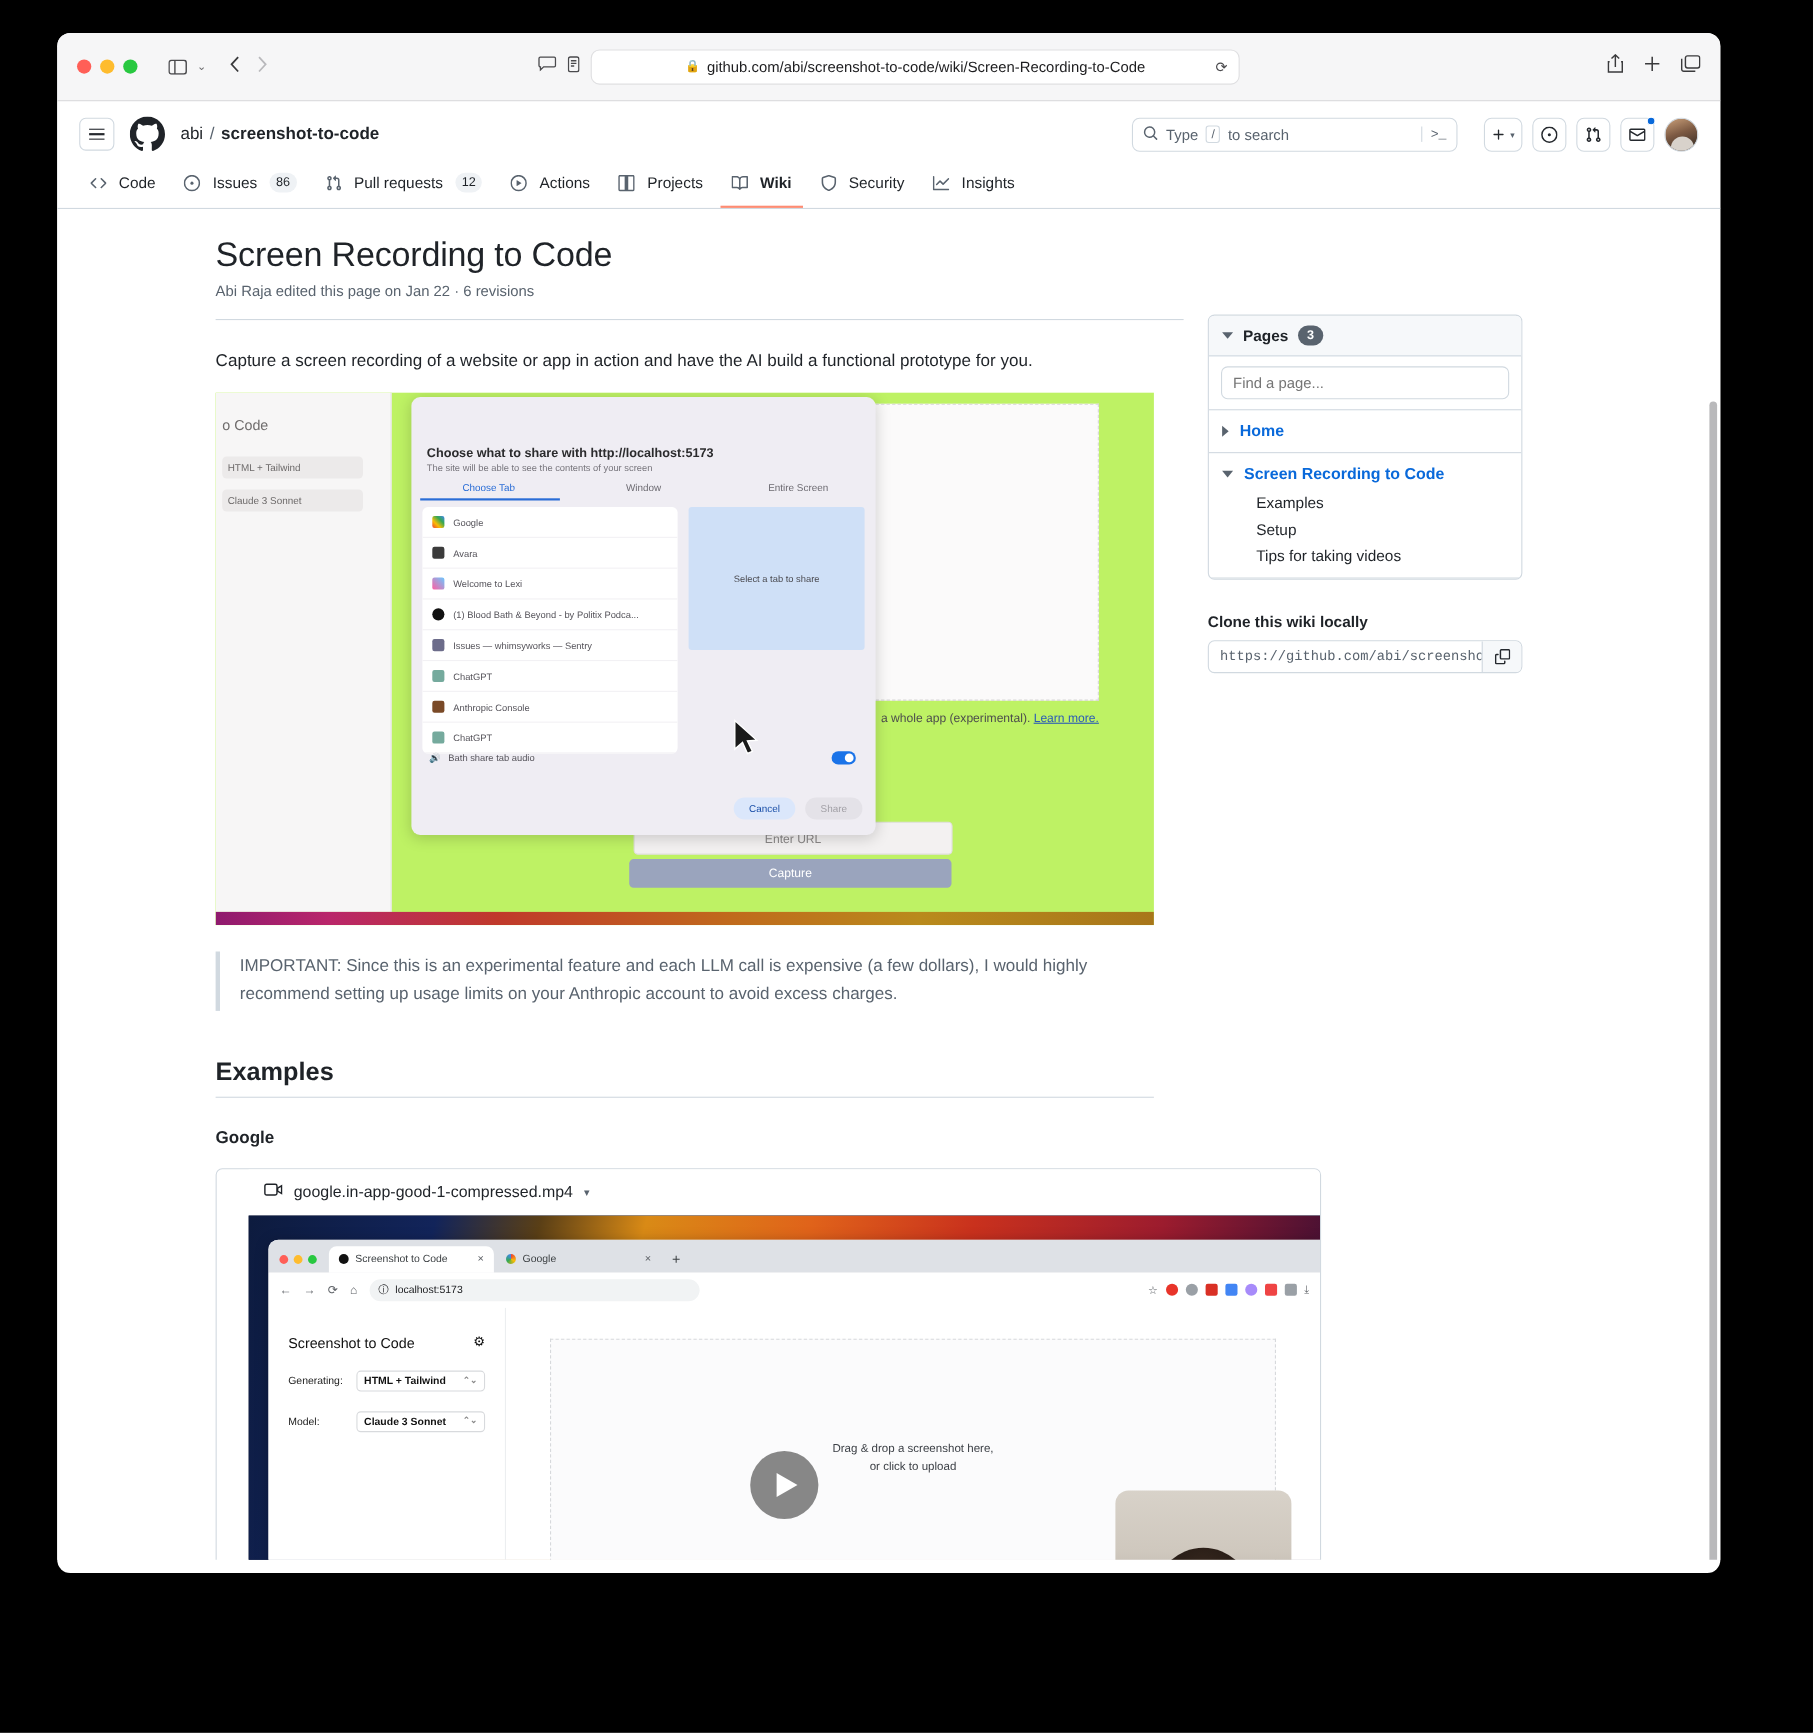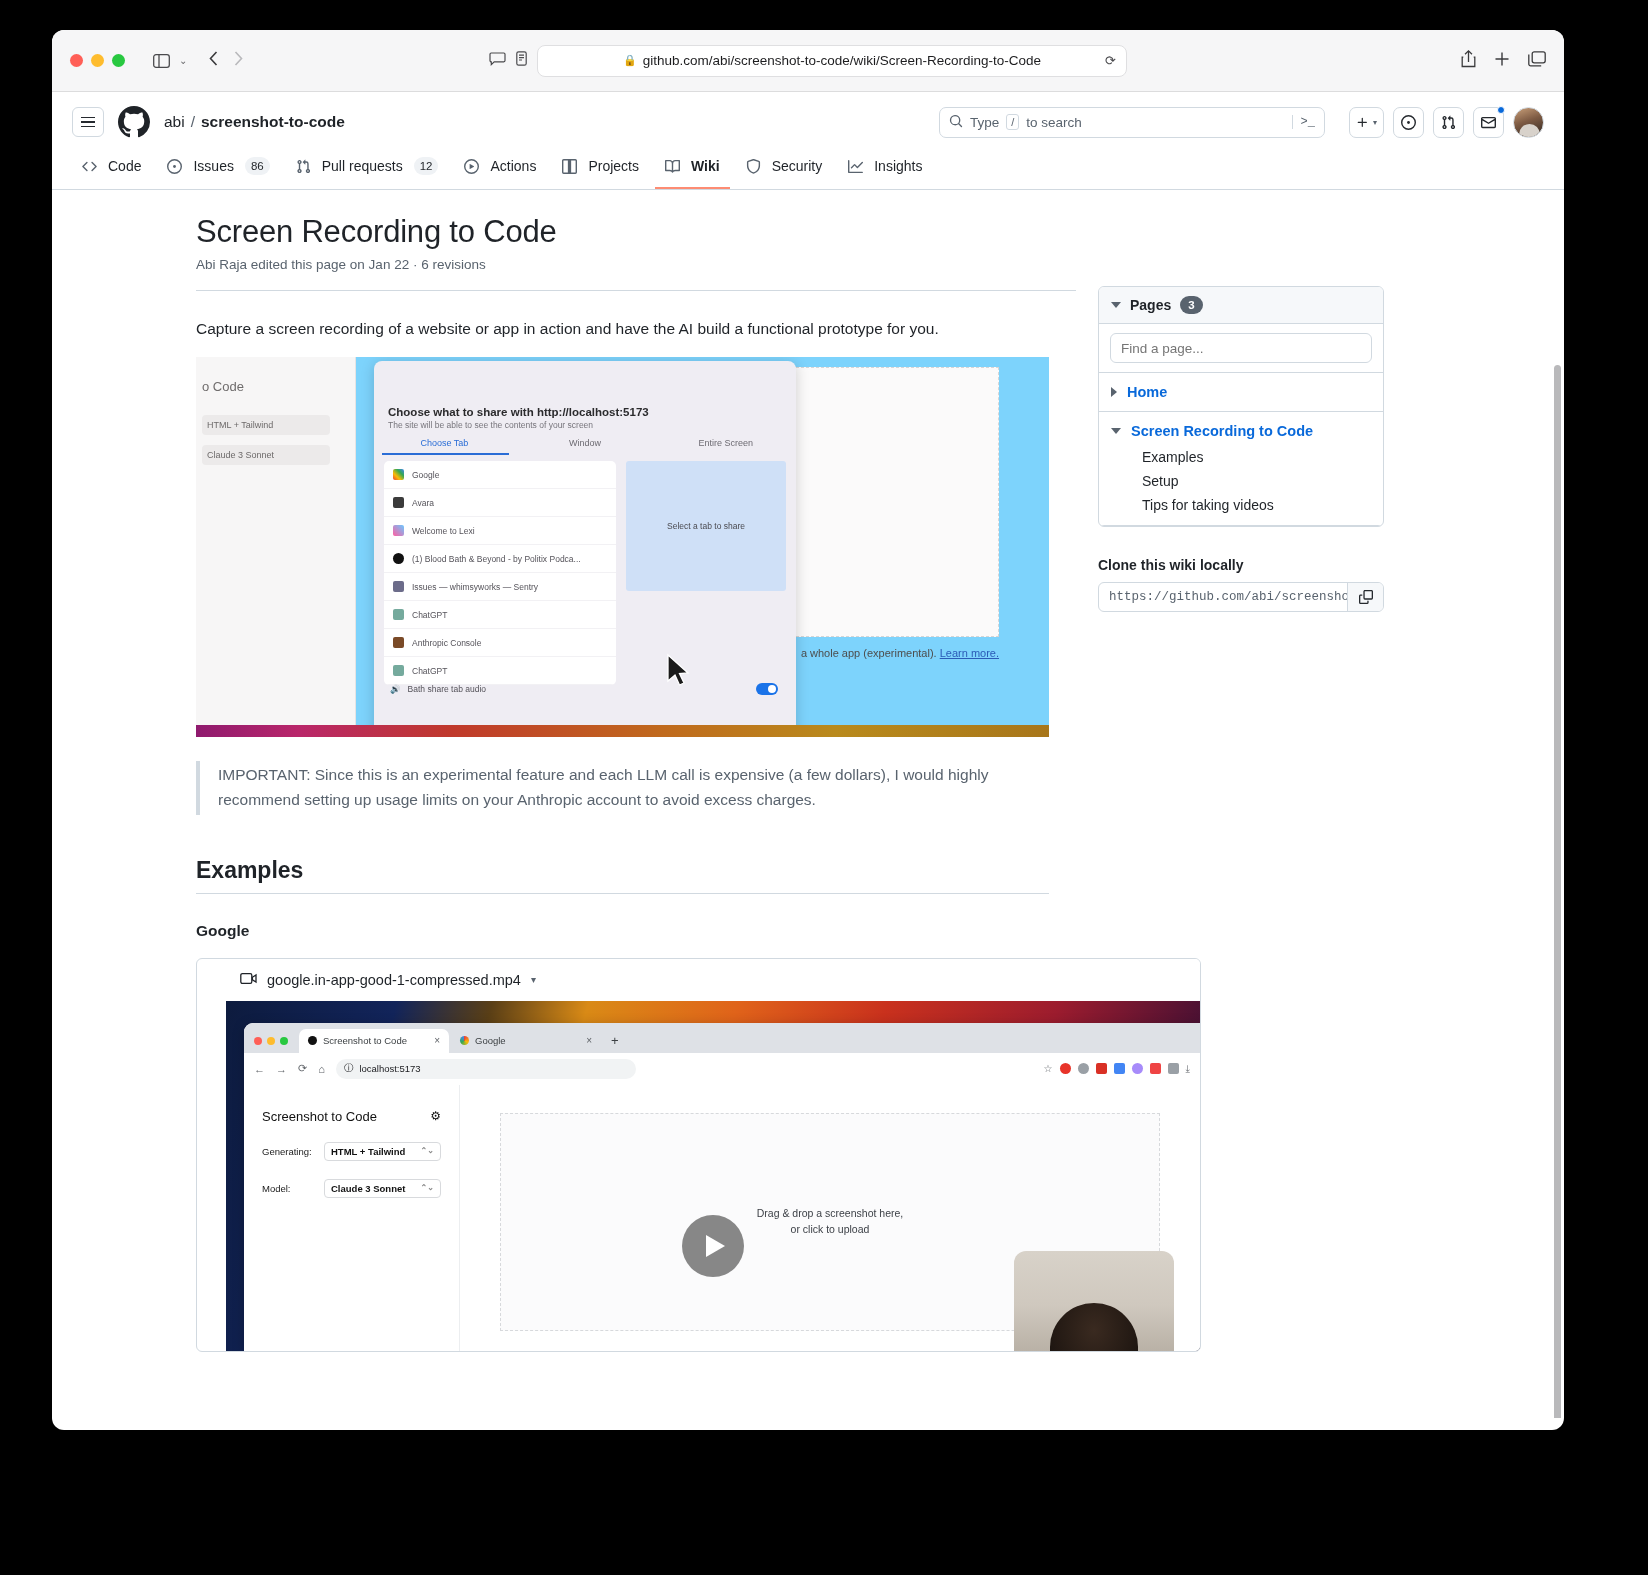--- a/index.html
+++ b/index.html
@@ -95,21 +95,21 @@
   }
   .hamburger i { display:block; width: 14px; height: 1.6px; background: #25292e; }
   .gh-logo { width: 32px; height: 32px; color: #1f2328; }
   .repo-path { font-size: 15.5px; color: #1f2328; display: flex; gap: 6px; align-items: center; }
   .repo-path .owner { color: #1f2328; }
   .repo-path .slash { color: #59636e; }
   .repo-path .name { font-weight: bold; }
 
   .search-box {
     margin-left: auto;
-    width: 386px; height: 31px;
+    width: 296px; height: 31px;
     border: 1px solid #d1d9e0;
     border-radius: 7px;
     display: flex; align-items: center;
     padding: 0 9px;
     gap: 7px;
     font-size: 13.5px;
     color: #59636e;
     background: #fff;
   }
   .search-box .kbd {
@@ -206,24 +206,24 @@
   .para {
     font-size: 15.5px;
     color: #1f2328;
     line-height: 1.55;
     margin-top: 26px;
   }
 
   
   .shot {
     margin-top: 16px;
-    width: 853px; height: 380px;
+    width: 853px; height: 484px;
     position: relative;
     overflow: hidden;
-    background: #7dd3fc;
+    background: #bef264;
   }
   .shot .bg-left {
     position: absolute; left:0; top:0; bottom: 12px; width: 160px;
     background: #f7f6f6;
     border-right: 1px solid #e6e4e4;
   }
   .shot .bg-left .t1 { position:absolute; left: 6px; top: 22px; font-size: 13px; color:#6f6c6c; filter: blur(.6px);}
   .shot .bg-left .chip {
     position:absolute; left: 6px; width: 128px; height: 20px; border-radius: 4px;
     background: #eceaea; filter: blur(.5px);

